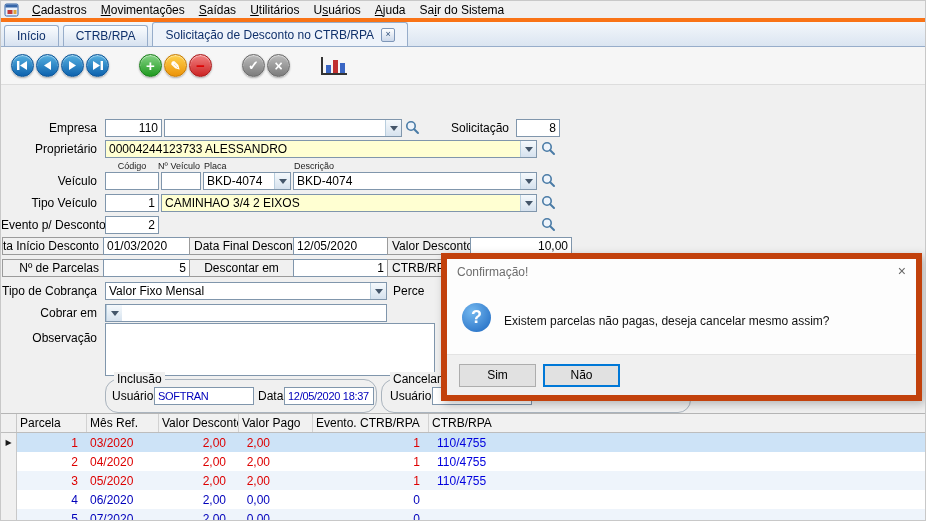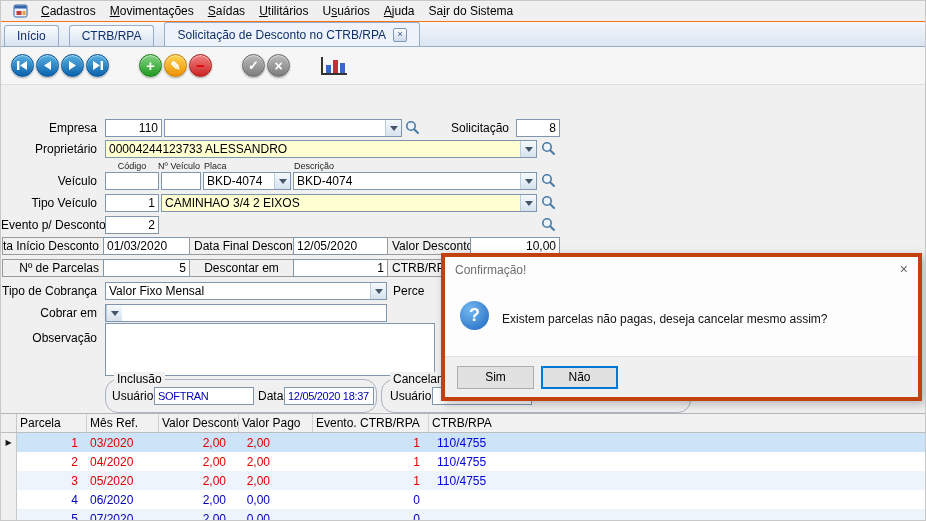--- a/index.html
+++ b/index.html
@@ -2,32 +2,32 @@
 <html style="--accent: #0078d7; --field-yellow: #ffffd2; --row-red: #dd0000; --row-blue: #0000bb; --link-blue: #0000dd; --selected-row-bg: #cde3f7;"><head>
 <meta charset="utf-8">
 <style>
   *{box-sizing:border-box;margin:0;padding:0}
   body{margin:0;background:#ffffff}
   .window{position:relative;width:926px;height:521px;background:#f0f0f0;
     font-family:"Liberation Sans",sans-serif;font-size:12px;color:#000;overflow:hidden;border:1px solid #c8c8c8}
 
   
   .menubar{position:absolute;left:0;top:0;width:100%;height:21px;background:#f0f0f0;
-    display:flex;align-items:center;padding-left:12px;border-bottom:1px solid #f97316}
+    display:flex;align-items:center;padding-left:3px;border-bottom:4px solid #f97316}
   .appicon{width:18px;height:17px;display:inline-flex;align-items:center;margin-right:3px}
   .menu-items{display:flex;align-items:center}
   .menu-item{padding:2px 7px;cursor:default;white-space:nowrap}
   .menu-item u{text-decoration:underline}
 
   
   .tabstrip{position:absolute;left:0;top:21px;width:100%;height:25px;
     background:linear-gradient(#f3f7fb,#dbe5f1);border-bottom:1px solid #97adca;
     display:flex;align-items:flex-end;padding-left:3px}
   .tabs{display:flex;align-items:flex-end}
-  .tab{height:21px;display:flex;align-items:center;gap:7px;padding:0 12px;margin-right:10px;
+  .tab{height:21px;display:flex;align-items:center;gap:7px;padding:0 12px;margin-right:4px;
     border:1px solid #97adca;border-bottom:none;border-radius:3px 3px 0 0;
     background:linear-gradient(#fafcfe,#d7e2f0);color:#10316b;white-space:nowrap;cursor:default}
   .tab.active{background:#eef3fa;height:24px}
   .tab-close{width:14px;height:14px;border:1px solid #7e96b8;border-radius:2px;
     background:linear-gradient(#ffffff,#ccd8ea);display:flex;align-items:center;justify-content:center;
     font-size:9px;color:#33527e;line-height:1}
 
   
   .toolbar{position:absolute;left:0;top:46px;width:100%;height:38px;background:#f6f6f6;
     border-bottom:1px solid #dddddd;display:flex;align-items:center;padding-left:10px}
@@ -94,21 +94,21 @@
   .c-vd{justify-content:flex-end;padding-right:13px}
   .c-vp{justify-content:flex-end;padding-right:43px}
   .c-quant{justify-content:flex-end;padding-right:9px}
   .c-ctrb{justify-content:flex-start;padding-left:8px}
   .red{color:var(--row-red,#dd0000)}
   .blue{color:var(--row-blue,#0000bb)}
   .link{color:var(--link-blue,#0000dd)}
 
   
   .dialog{position:absolute;left:440px;top:252px;width:481px;height:148px;background:#fdfdfd;
-    border:4px solid #c2410c;box-shadow:3px 3px 9px rgba(0,0,0,.25);z-index:20}
+    border:6px solid #c2410c;box-shadow:3px 3px 9px rgba(0,0,0,.25);z-index:20}
   .dlg-title{position:absolute;left:10px;top:6px;color:#6e6e6e}
   .dlg-close{position:absolute;right:10px;top:4px;color:#666;font-size:14px;cursor:pointer}
   .dlg-icon{position:absolute;left:15px;top:44px;width:29px;height:29px;border-radius:50%;
     background:radial-gradient(circle at 35% 30%,#74b8ef,#1b66c0);color:#fff;font-weight:bold;
     font-size:18px;display:flex;align-items:center;justify-content:center}
   .dlg-msg{position:absolute;left:57px;top:55px;color:#111;white-space:nowrap}
   .dlg-btnrow{position:absolute;left:0;bottom:0;width:100%;height:41px;background:#f0f0f0;
     border-top:1px solid #e3e3e3;display:flex;align-items:center;gap:7px;padding-left:12px}
   .dlg-btn{width:77px;height:23px;background:#e1e1e1;border:1px solid #adadad;
     font:12px "Liberation Sans",sans-serif;cursor:pointer}
@@ -282,21 +282,21 @@
         <span>Data Início Desconto</span>
       </div>
     <input class="field" style="left: 102px; top: 129px; width: 87px;" value="01/03/2020">
     <div class="cellbox" style="left:188px;top:129px;width:105px">
         <span>Data Final Desconto</span>
       </div>
     <input class="field" style="left: 292px; top: 129px; width: 95px;" value="12/05/2020">
     <div class="cellbox" style="left:386px;top:129px;width:84px">
         <span>Valor Desconto</span>
       </div>
-    <input class="field right" style="left: 469px; top: 129px; width: 90px;" value="10,00">
+    <input class="field right" style="left: 469px; top: 129px; width: 102px;" value="10,00">
 
     <div class="cellbox right" style="left:1px;top:151px;width:102px">
         <span>Nº de Parcelas</span>
       </div>
     <input class="field right" style="left: 102px; top: 151px; width: 87px;" value="5">
     <div class="cellbox center" style="left:188px;top:151px;width:105px">
         <span>Descontar em</span>
       </div>
     <input class="field right" style="left: 292px; top: 151px; width: 95px;" value="1">
     <div class="cellbox" style="left:386px;top:151px;width:84px">

